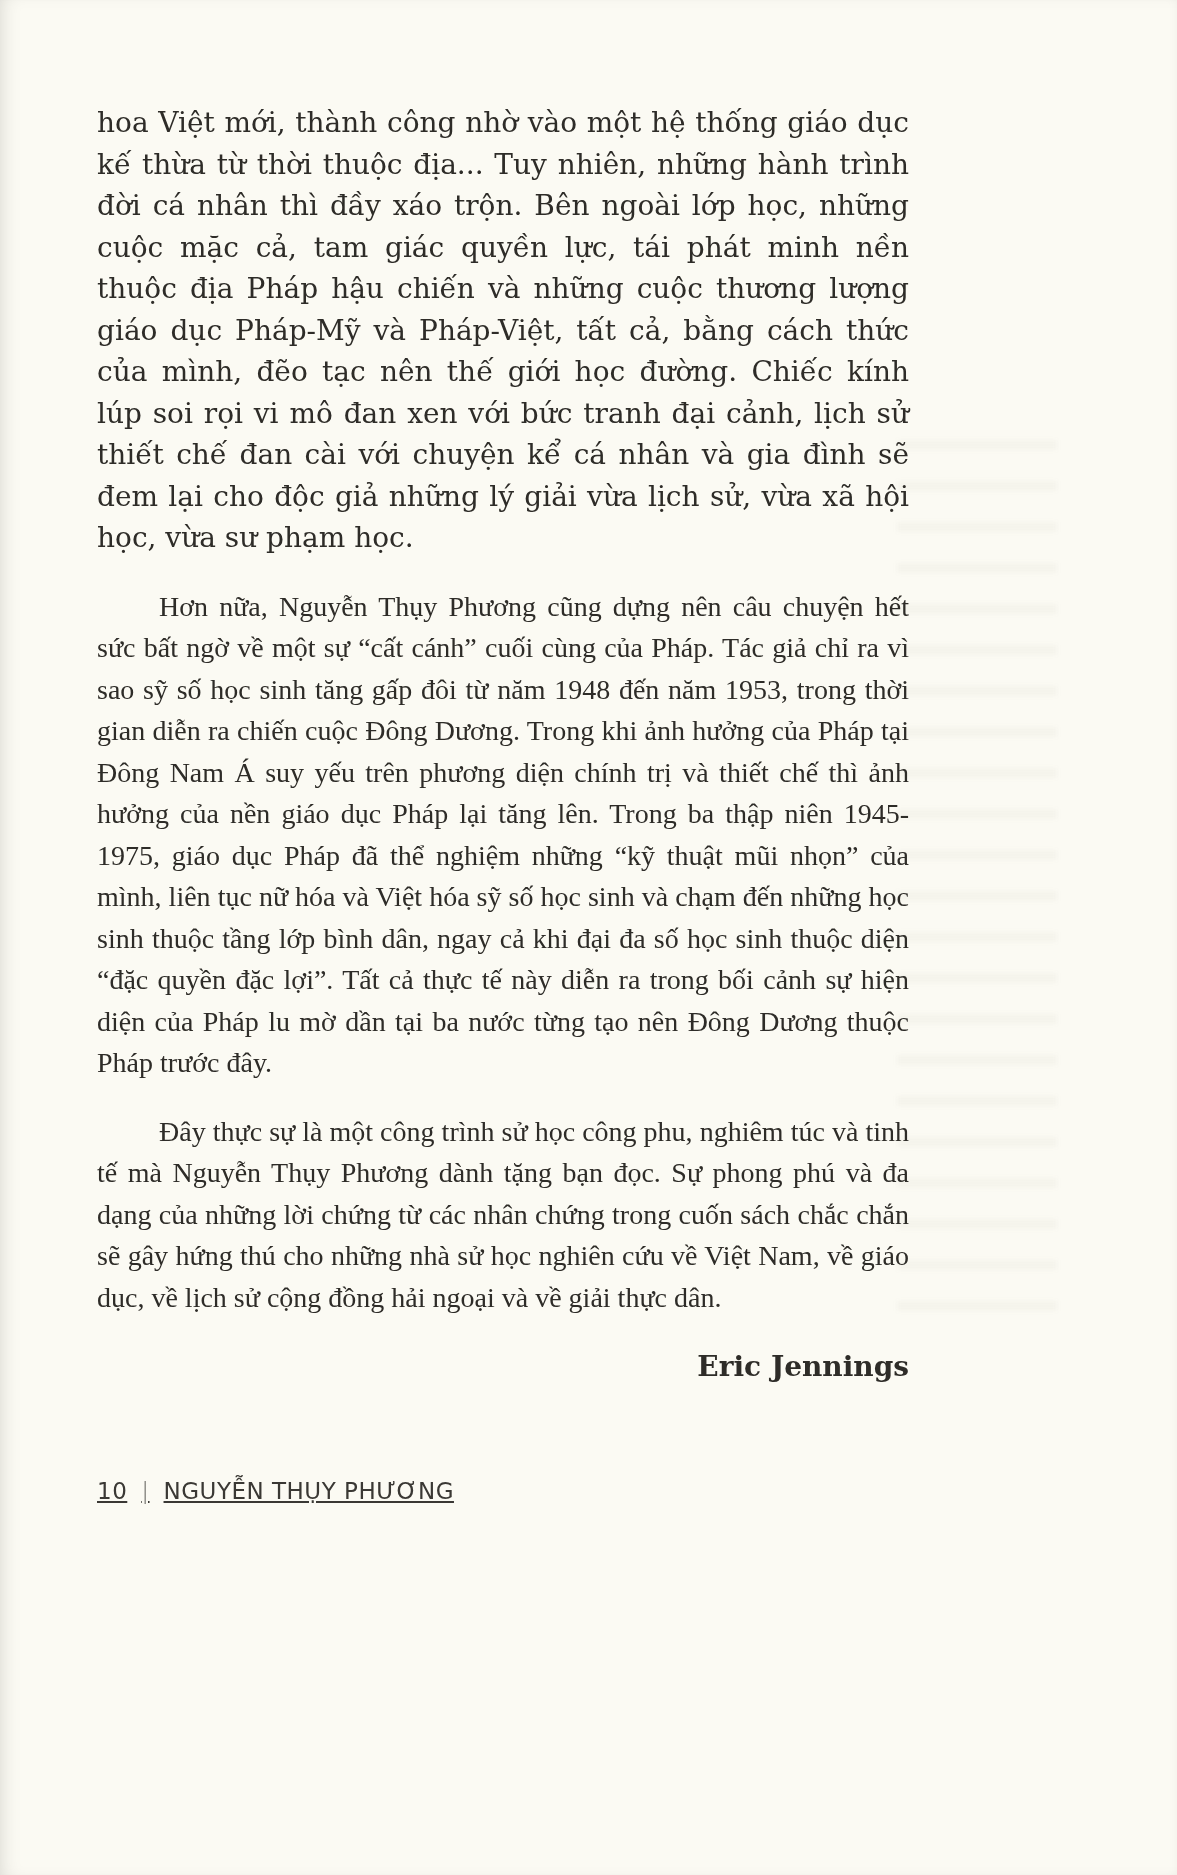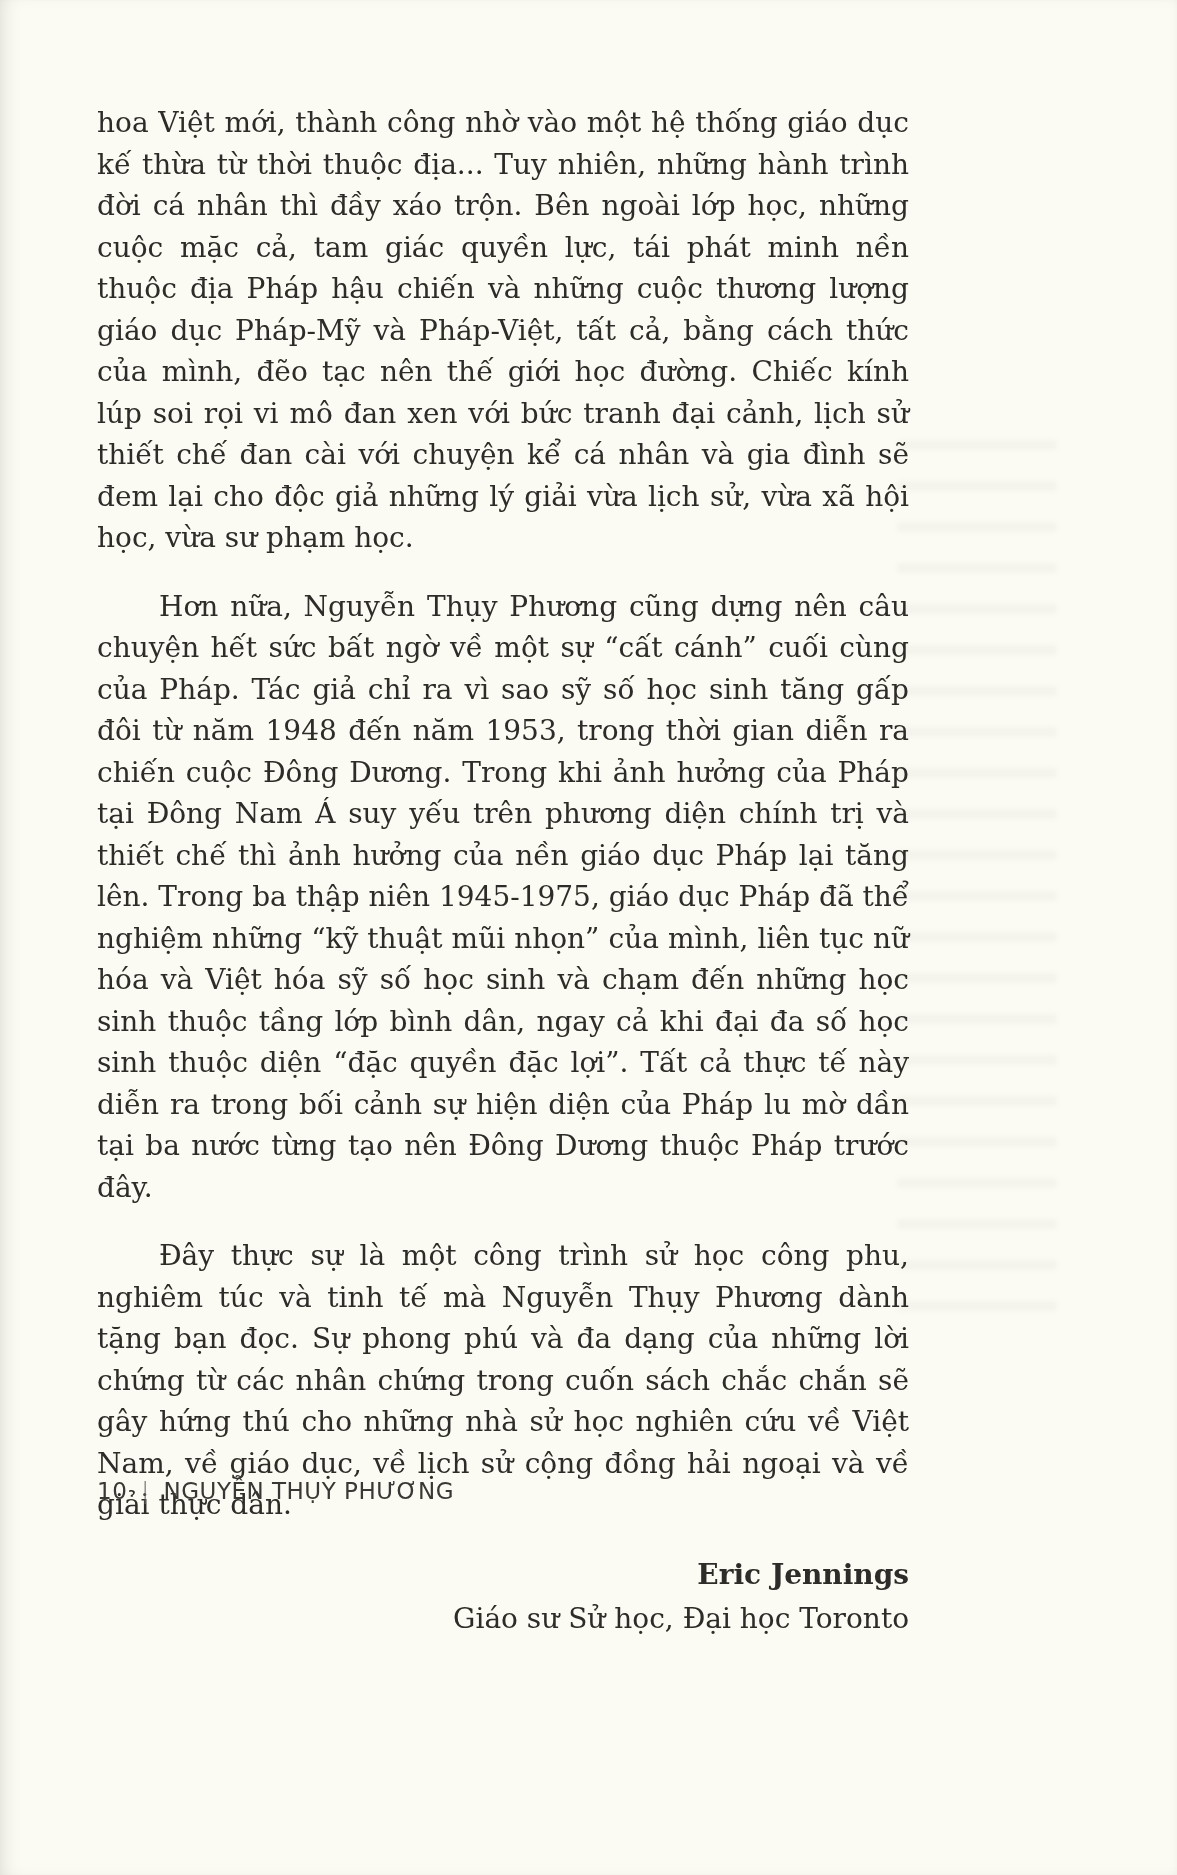--- a/index.html
+++ b/index.html
@@ -24,20 +24,21 @@
   }
   .para {
     margin: 4px 0 27px 0;
     font-size: 28px;
     line-height: 41.5px;
     text-align: justify;
     text-justify: inter-word;
   }
   .para.indent {
     text-indent: 62px;
+    font-family: Liberation Serif, serif;
   }
   .signature {
     margin-top: 12px;
     text-align: right;
     font-size: 28px;
     line-height: 44px;
   }
   .sig-name {
     font-weight: bold;
   }
@@ -48,20 +49,21 @@
     position: absolute;
     top: 1478px;
     left: 97px;
     font-family: "DejaVu Sans", "Liberation Sans", sans-serif;
     font-size: 23px;
     color: #3a3834;
     letter-spacing: 0.5px;
     display: flex;
     align-items: flex-end;
     gap: 14px;
+    text-decoration: underline;
   }
   .page-footer .sep {
     color: #6b6964;
     font-weight: 300;
   }
   .page-footer .author {
     font-weight: 500;
   }
   
   .ghosting {
@@ -89,21 +91,20 @@
 
 <div class="page-content">
   <p class="para">hoa Việt mới, thành công nhờ vào một hệ thống giáo dục kế thừa từ thời thuộc địa... Tuy nhiên, những hành trình đời cá nhân thì đầy xáo trộn. Bên ngoài lớp học, những cuộc mặc cả, tam giác quyền lực, tái phát minh nền thuộc địa Pháp hậu chiến và những cuộc thương lượng giáo dục Pháp-Mỹ và Pháp-Việt, tất cả, bằng cách thức của mình, đẽo tạc nên thế giới học đường. Chiếc kính lúp soi rọi vi mô đan xen với bức tranh đại cảnh, lịch sử thiết chế đan cài với chuyện kể cá nhân và gia đình sẽ đem lại cho độc giả những lý giải vừa lịch sử, vừa xã hội học, vừa sư phạm học.</p>
 
   <p class="para indent">Hơn nữa, Nguyễn Thụy Phương cũng dựng nên câu chuyện hết sức bất ngờ về một sự “cất cánh” cuối cùng của Pháp. Tác giả chỉ ra vì sao sỹ số học sinh tăng gấp đôi từ năm 1948 đến năm 1953, trong thời gian diễn ra chiến cuộc Đông Dương. Trong khi ảnh hưởng của Pháp tại Đông Nam Á suy yếu trên phương diện chính trị và thiết chế thì ảnh hưởng của nền giáo dục Pháp lại tăng lên. Trong ba thập niên 1945-1975, giáo dục Pháp đã thể nghiệm những “kỹ thuật mũi nhọn” của mình, liên tục nữ hóa và Việt hóa sỹ số học sinh và chạm đến những học sinh thuộc tầng lớp bình dân, ngay cả khi đại đa số học sinh thuộc diện “đặc quyền đặc lợi”. Tất cả thực tế này diễn ra trong bối cảnh sự hiện diện của Pháp lu mờ dần tại ba nước từng tạo nên Đông Dương thuộc Pháp trước đây.</p>
 
   <p class="para indent">Đây thực sự là một công trình sử học công phu, nghiêm túc và tinh tế mà Nguyễn Thụy Phương dành tặng bạn đọc. Sự phong phú và đa dạng của những lời chứng từ các nhân chứng trong cuốn sách chắc chắn sẽ gây hứng thú cho những nhà sử học nghiên cứu về Việt Nam, về giáo dục, về lịch sử cộng đồng hải ngoại và về giải thực dân.</p>
 
   <div class="signature">
     <div class="sig-name">Eric Jennings</div>
-    <div class="sig-title">Giáo sư Sử học, Đại học Toronto</div>
   </div>
 </div>
 
 <div class="page-footer">
   <span class="page-num">10</span>
   <span class="sep">|</span>
   <span class="author">NGUYỄN THỤY PHƯƠNG</span>
 </div>
 
 </body></html>

